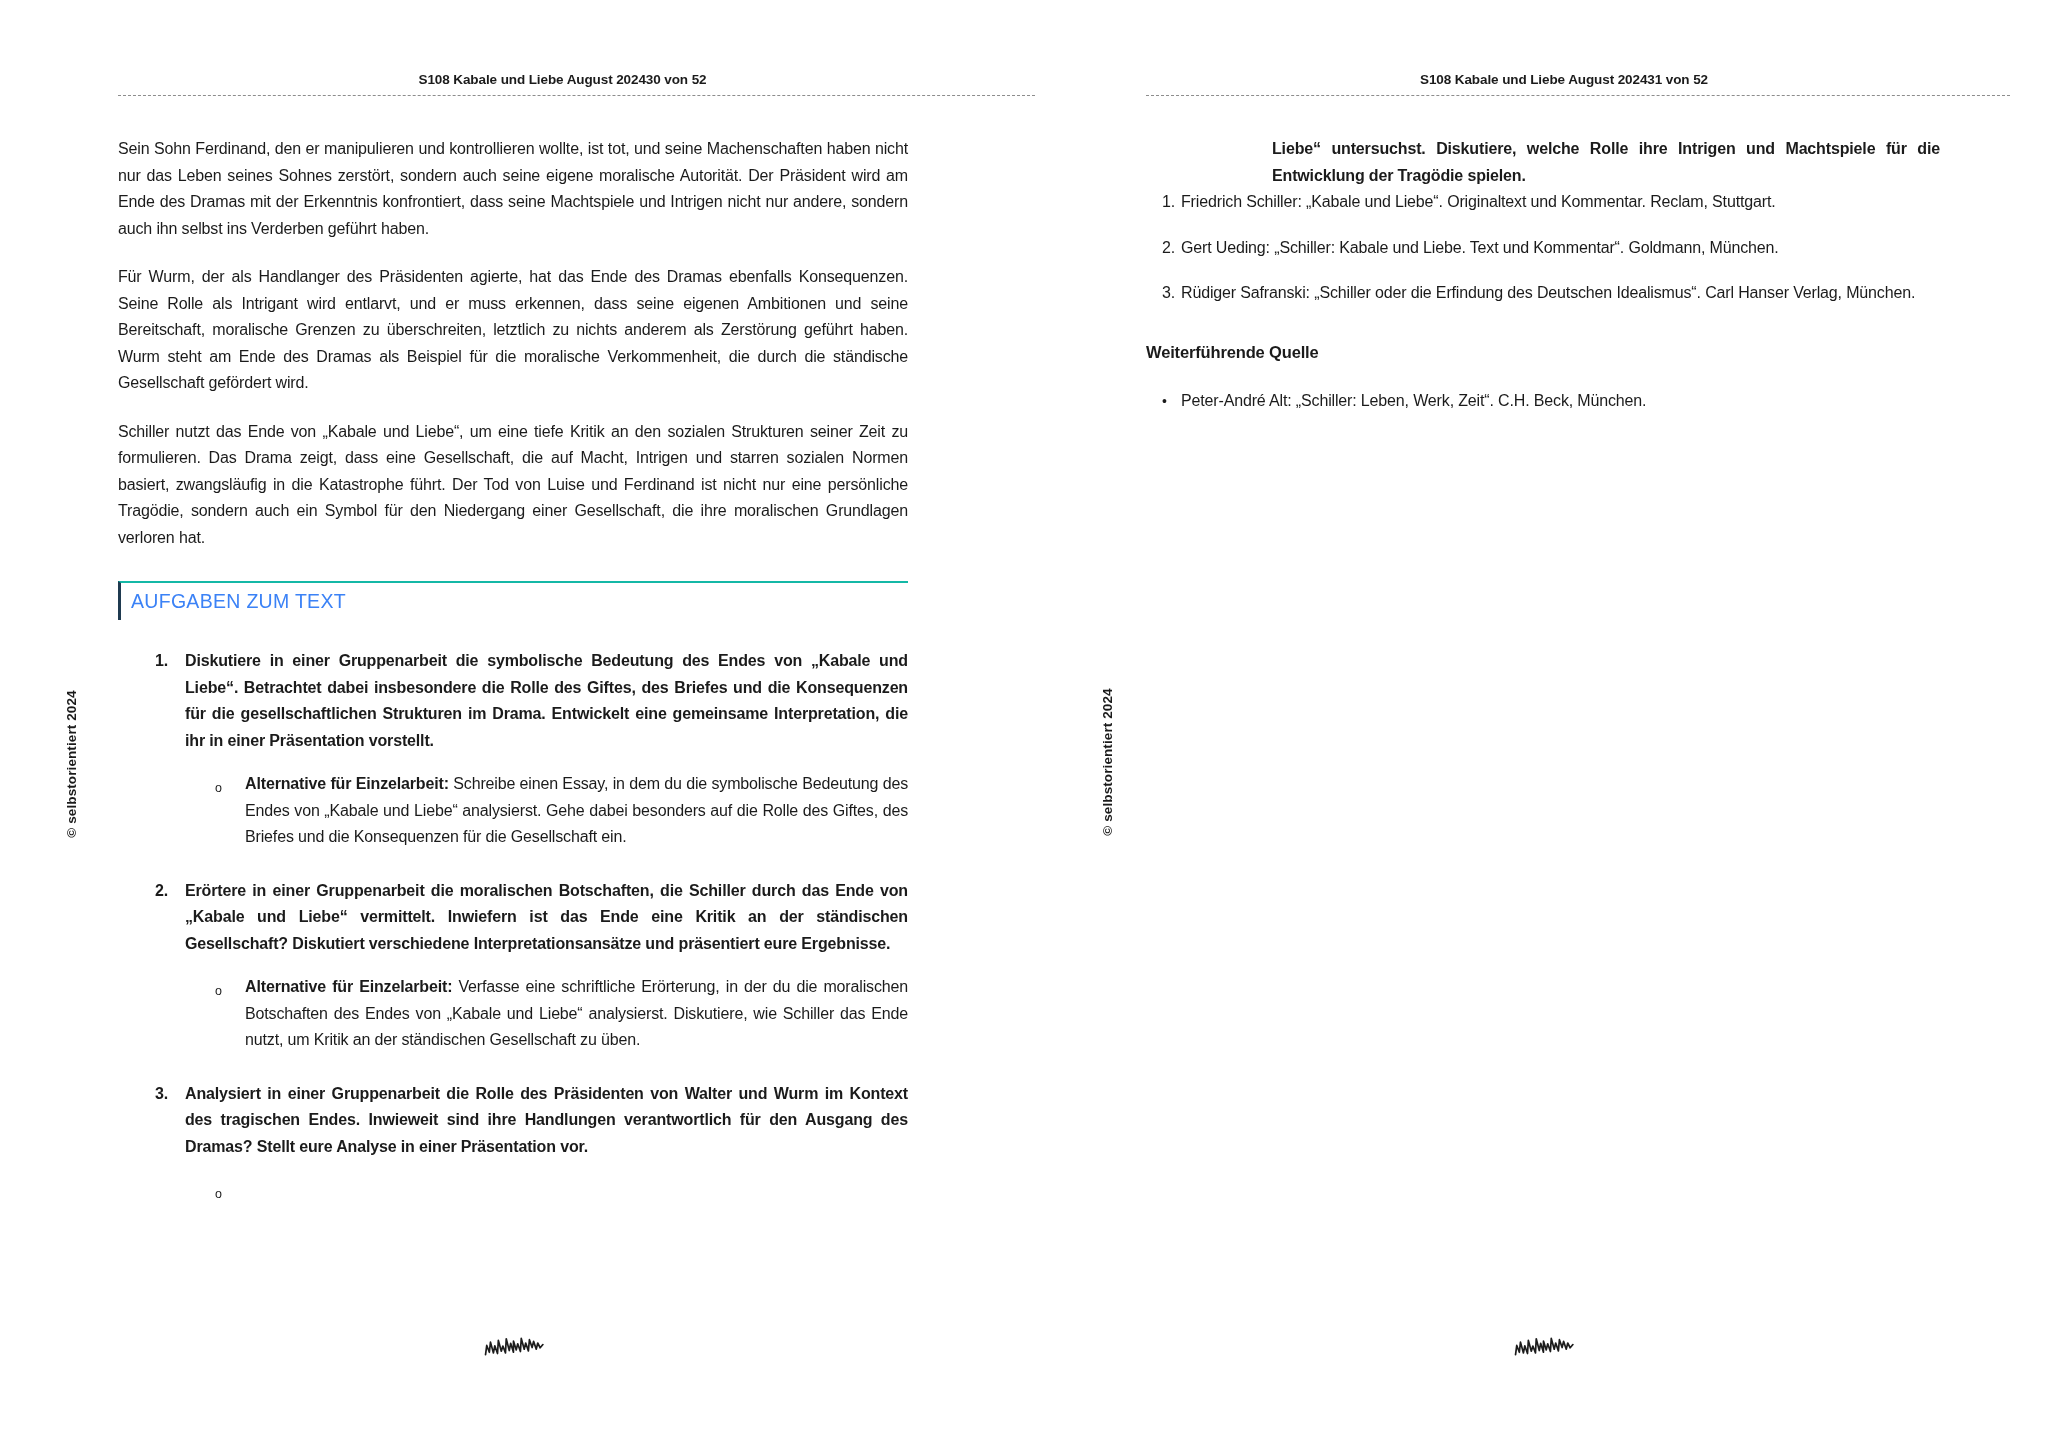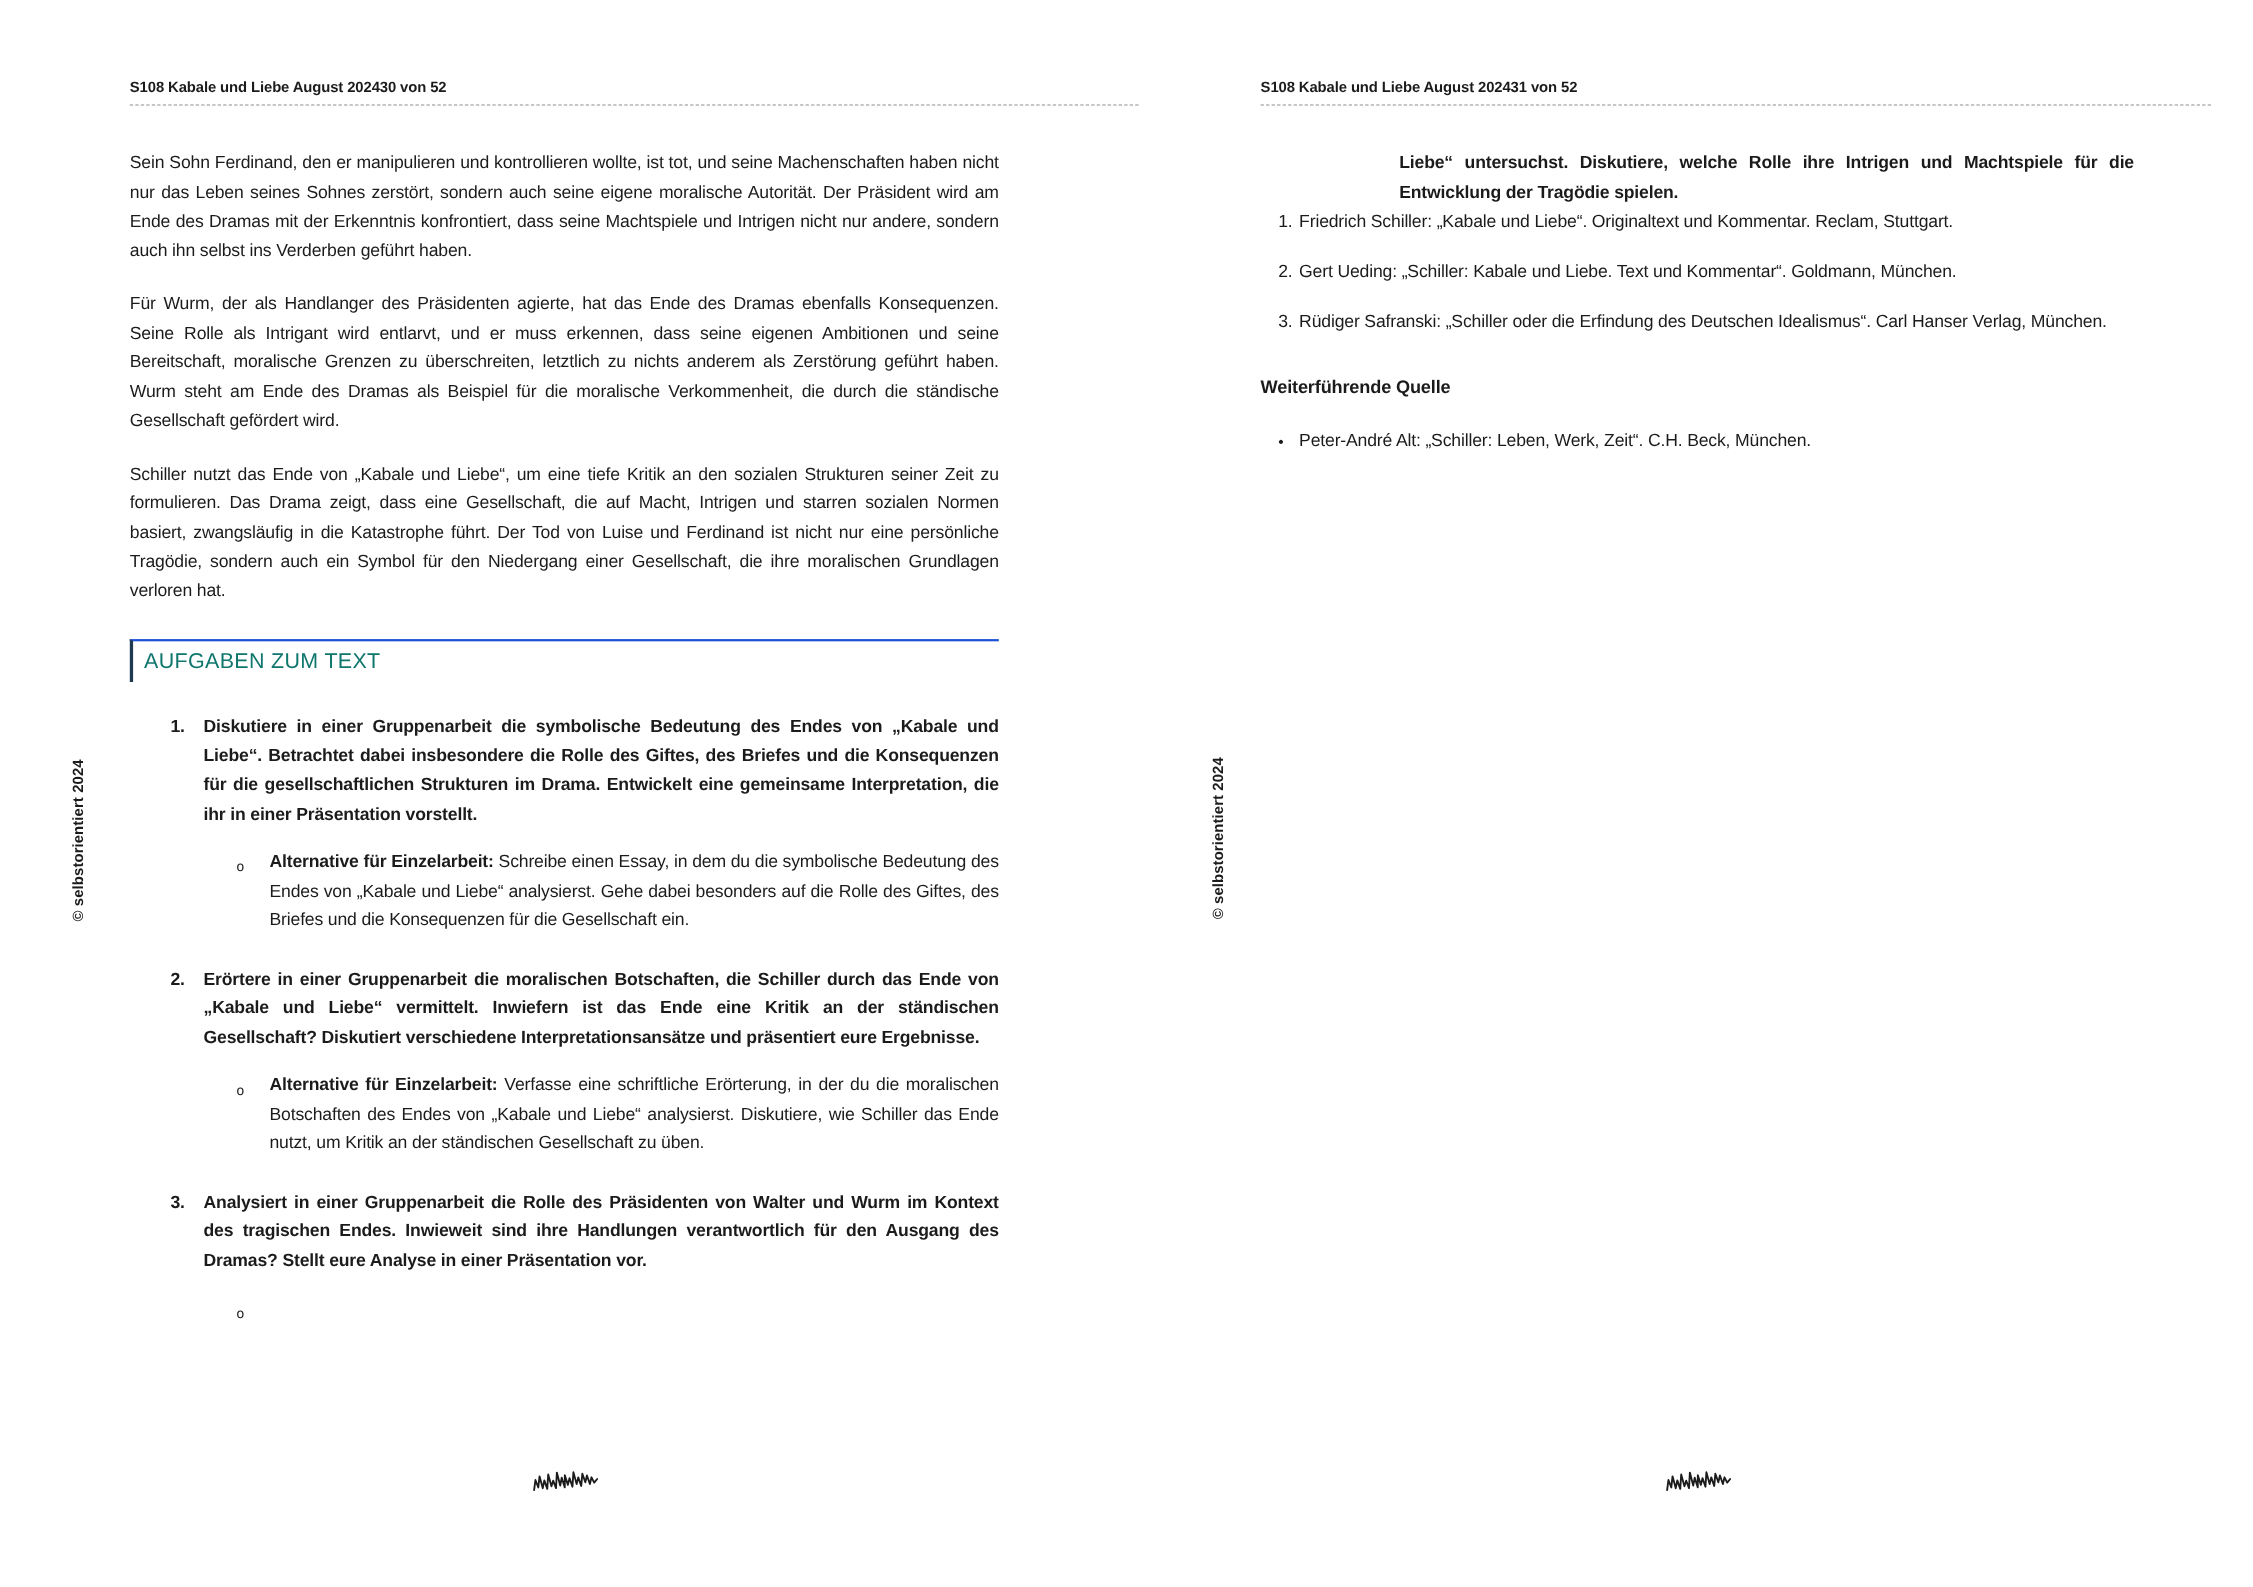--- a/index.html
+++ b/index.html
@@ -10,43 +10,43 @@
     color:#1b1b1b;
     position:relative;
     overflow:hidden;
     -webkit-font-smoothing:antialiased;
   }
   .page { position:absolute; top:72px; }
   .page-left  { left:118px; width:917px; }
   .page-right { left:1146px; width:864px; }
 
   .page-header {
-    display:flex; justify-content:flex-start; align-items:flex-end;
+    display:flex; justify-content:center; align-items:flex-end;
     font-size:13.5px; font-weight:600; letter-spacing:-0.1px;
     padding-bottom:8px;
     border-bottom:1px dashed #8d8d8d;
   }
   .page-header .pagenum { padding-right:28px; }
 
   .body-col { margin-top:40px; letter-spacing:-0.15px; }
   .page-left  .body-col { width:790px; }
   .page-right .body-col { width:794px; }
 
   p.para {
     margin:0 0 22px 0;
     font-size:16px; line-height:26.5px;
     text-align:justify;
   }
 
   .section-heading {
     margin:30px 0 28px 0;
-    border-top:2px solid #1d4ed8;
+    border-top:2px solid #14b8a6;
     border-left:3px solid #1f3a50;
     padding:7px 0 7px 10px;
-    color:#0f766e;
+    color:#3b82f6;
     font-size:19.5px; letter-spacing:0.3px;
   }
 
   .task { display:flex; margin-bottom:17px; font-size:16px; line-height:26.5px; }
   .task .num  { flex:0 0 30px; margin-left:37px; font-weight:700; }
   .task .task-text { flex:1; font-weight:700; text-align:justify; }
 
   .alt { display:flex; margin-bottom:27px; font-size:16px; line-height:26.5px; }
   .alt .alt-marker { flex:0 0 30px; margin-left:97px; font-size:12.5px; padding-top:4px; }
   .alt .alt-text { flex:1; text-align:justify; }

